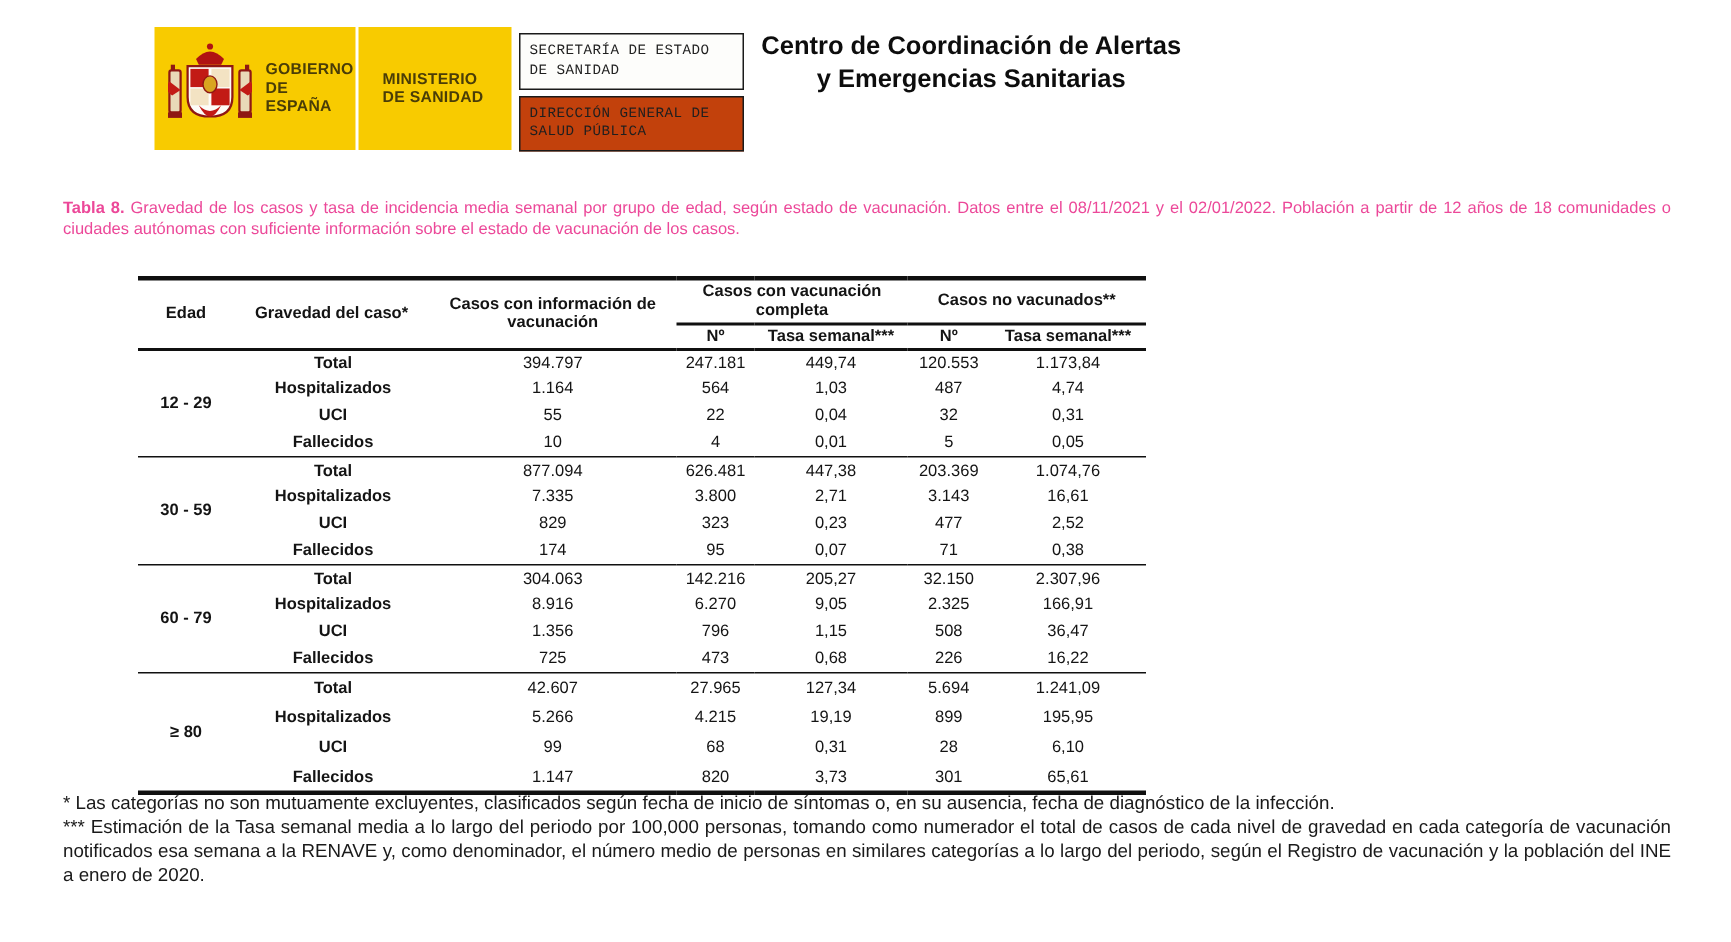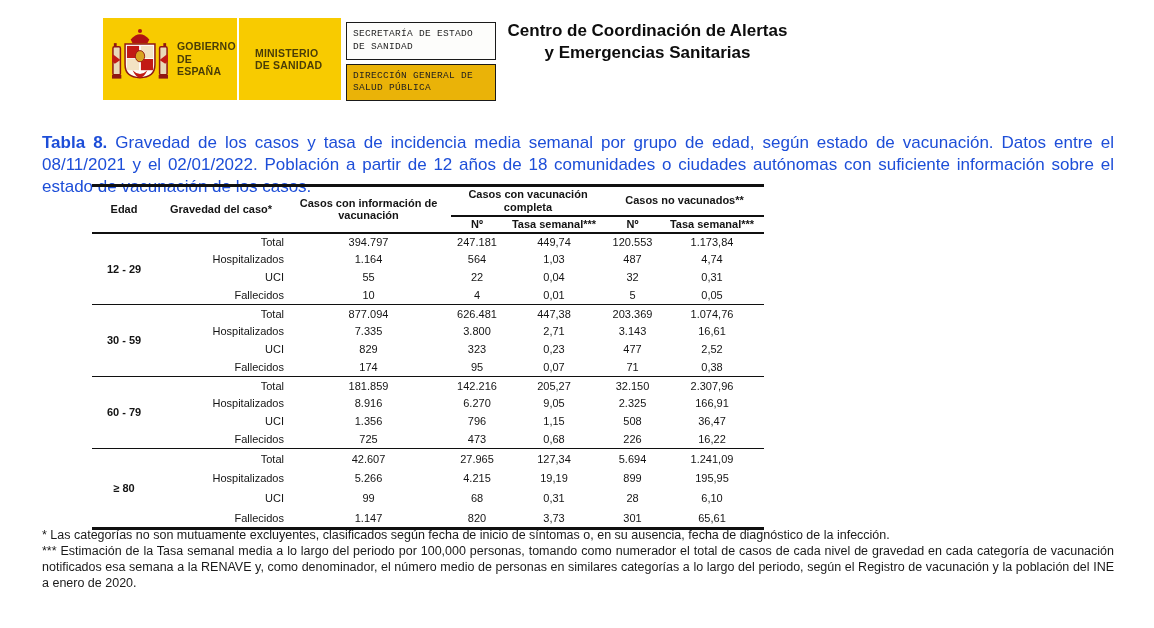--- a/index.html
+++ b/index.html
@@ -41,32 +41,32 @@
     position: absolute; left: 346px; top: 22px;
     width: 150px; display: flex; flex-direction: column; gap: 4px;
   }
   .dept-box {
     border: 1.5px solid #1a1a1a;
     background: #fdfdfb;
     font-family: Liberation Mono, monospace;
     font-size: 9.5px; letter-spacing: 0.3px; line-height: 1.35;
     padding: 5px 6px; color: #1f1f1f; white-space: pre-line;
   }
-  .dept-box.shaded { background: #eab308; }
+  .dept-box.shaded { background: #c2410c; }
 
   .main-title {
     position: absolute; left: 505px; top: 20px; width: 285px;
     text-align: center; font-size: 17px; font-weight: bold;
     line-height: 1.32; color: #0d0d0d; white-space: pre-line;
   }
 
   
   .caption {
     position: absolute; left: 42px; top: 132px; width: 1072px;
-    font-size: 17px; line-height: 1.3; text-align: justify; color: #1d4ed8;
+    font-size: 11px; line-height: 1.3; text-align: justify; color: #ec4899;
   }
   .caption b { font-weight: bold; }
 
   
   .data-table {
     position: absolute; left: 92px; top: 184px;
     width: 672px; border-collapse: collapse;
     border-top: 3px solid #101010;
     border-bottom: 3px solid #101010;
     font-size: 11px; color: #141414;
@@ -79,21 +79,21 @@
   .data-table thead tr.grp-row th { height: 30px; }
   .data-table thead tr.sub-row th { height: 17px; }
   .data-table th.grp { border-bottom: 2px solid #101010; }
   .data-table td {
     text-align: center; vertical-align: middle; padding: 0 2px; line-height: 1.1;
   }
   .data-table tbody tr { height: 18px; }
   .data-table tbody tr.tall { height: 20px; }
   .data-table tbody tr.group-start td { border-top: 1.5px solid #101010; }
   .data-table td.edad { font-weight: bold; }
-  .data-table td.sev { text-align: right; font-weight: normal; padding-left: 4px; margin-top: 42px; }
+  .data-table td.sev { text-align: center; font-weight: bold; padding-left: 4px; margin-top: 42px; }
 
   
   .footnotes {
     position: absolute; left: 42px; top: 527px; width: 1072px;
     font-size: 12.5px; line-height: 1.28; color: #1a1a1a;
   }
   .footnotes p.justify { text-align: justify; }
 </style>
 </head>
 <body>
@@ -238,21 +238,21 @@
           <td class="sev">Fallecidos</td>
           <td class="num">174</td>
           <td class="num">95</td>
           <td class="num">0,07</td>
           <td class="num">71</td>
           <td class="num">0,38</td>
         </tr>
         <tr class="group-start">
           <td rowspan="4" class="edad">60 - 79</td>
           <td class="sev">Total</td>
-          <td class="num">181.859</td>
+          <td class="num">304.063</td>
           <td class="num">142.216</td>
           <td class="num">205,27</td>
           <td class="num">32.150</td>
           <td class="num">2.307,96</td>
         </tr>
         <tr>
           <td class="sev">Hospitalizados</td>
           <td class="num">8.916</td>
           <td class="num">6.270</td>
           <td class="num">9,05</td>

